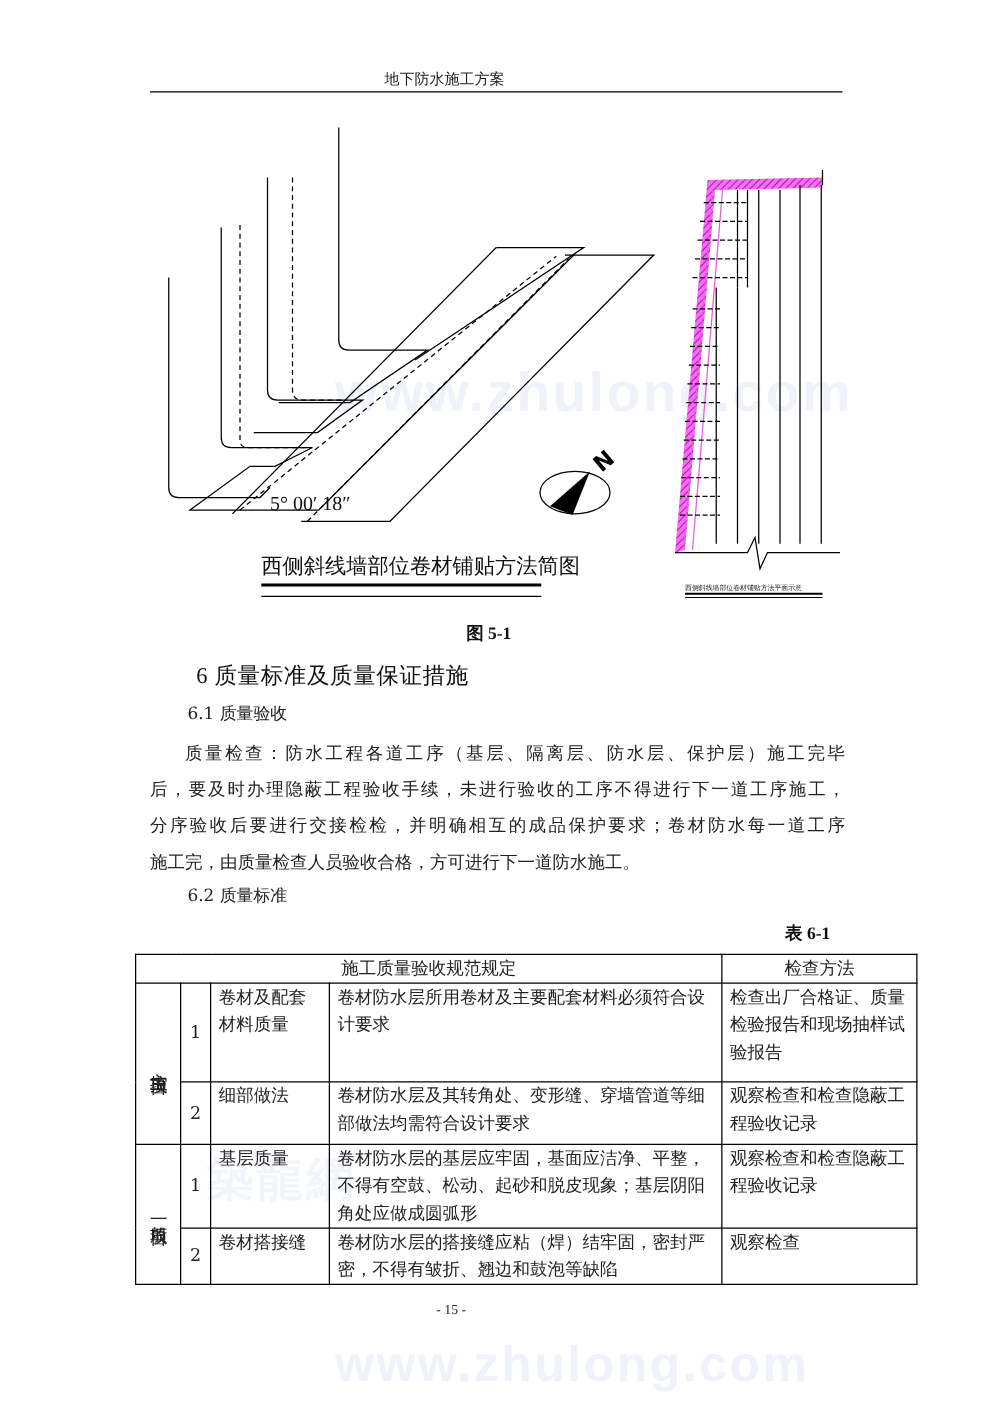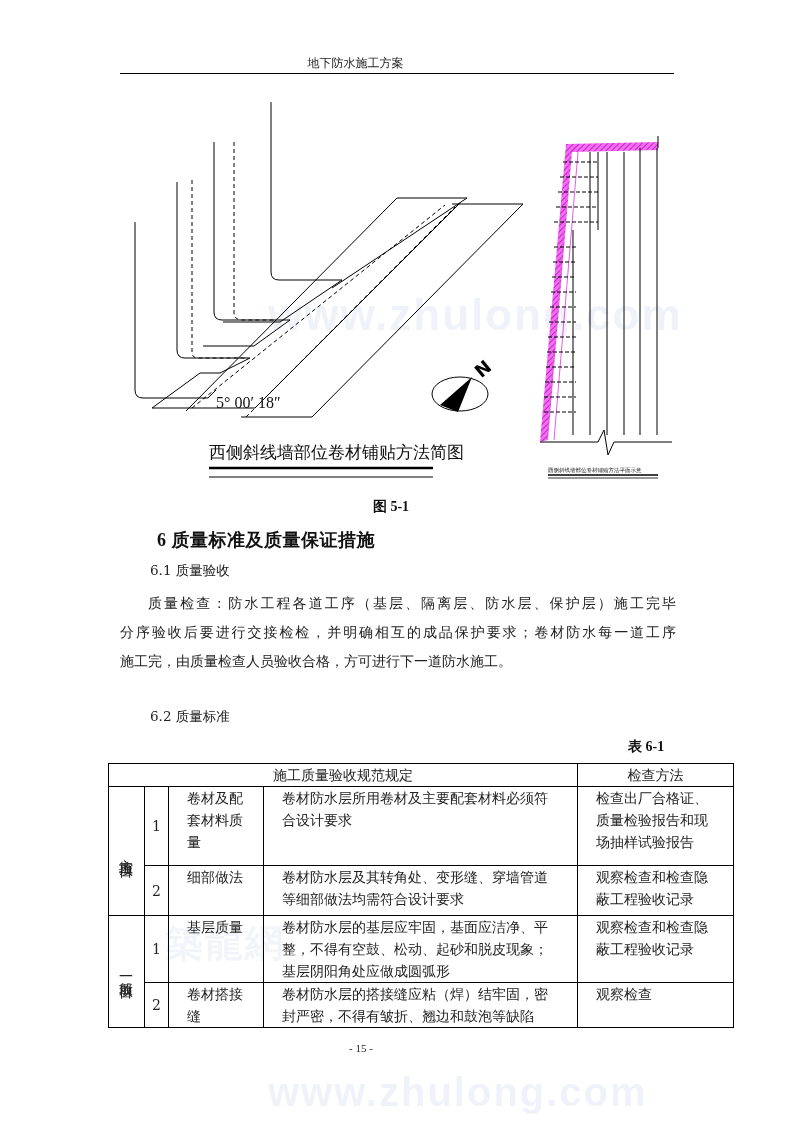--- a/index.html
+++ b/index.html
@@ -3,29 +3,29 @@
 <meta charset="utf-8">
 <style>
   html, body { margin: 0; padding: 0; background: #ffffff; }
   body { width: 793px; height: 1122px; position: relative; overflow: hidden;
          font-family: "DejaVu Serif", "Liberation Serif", serif; color: #111; }
   .abs { position: absolute; }
   .running-header { left: 0; width: 711px; top: 55px; text-align: center; font-size: 12px; color: #222; }
   .header-rule { left: 120px; top: 73px; width: 554px; height: 0; border-top: 1px solid #000; }
   svg { position: absolute; overflow: visible; }
   .fig-label { left: 0; width: 782px; top: 498px; text-align: center; font-family: "Liberation Serif", serif; font-weight: bold; font-size: 14px; }
-  .section-title { left: 157px; top: 528px; font-family: "Liberation Serif", serif; font-weight: bold; font-size: 18px; letter-spacing: 0.5px; }
+  .section-title { left: 157px; top: 528px; font-family: "Liberation Serif", serif; font-weight: normal; font-size: 18px; letter-spacing: 0.5px; }
   .sub-heading { left: 150px; font-size: 13.5px; color: #222; }
   .para { left: 120px; width: 556px; font-size: 14px; line-height: 29px; color: #222; }
   .para p { margin: 0; text-align: justify; text-align-last: justify; }
   .para p.last { text-align-last: left; }
   .para p.first { text-indent: 28px; }
   .table-label { left: 628px; top: 738px; font-family: "Liberation Serif", serif; font-weight: bold; font-size: 14px; }
   table.std { position: absolute; left: 108px; top: 763px; border-collapse: collapse; font-size: 14px; color: #222; }
-  table.std td { border: 1px solid #000; padding: 0 18px; vertical-align: top; line-height: 22px; }
+  table.std td { border: 1px solid #000; padding: 0 6px; vertical-align: top; line-height: 22px; }
   table.std td.c { text-align: center; }
   table.std td.mid { vertical-align: middle; text-align: center; padding: 0; }
   .vert { writing-mode: vertical-rl; text-orientation: upright; letter-spacing: 2px; display: inline-block; line-height: 22px; }
   .page-num { left: 0; width: 722px; top: 1042px; text-align: center; font-family: "Liberation Serif", serif; font-size: 11px; color: #222; }
   .watermark { color: rgba(120,150,200,0.12); font-family: "Liberation Sans", sans-serif; font-weight: bold; font-size: 44px; letter-spacing: 2px; pointer-events: none; }
   .cap-text { font-size: 16px; fill: #111; }
 </style>
 </head>
 <body>
 
@@ -123,20 +123,21 @@
   <line x1="18" y1="348" x2="128" y2="348" stroke="#000" stroke-width="0.8"></line>
 </svg>
 
 <div class="abs fig-label">图 5-1</div>
 
 <div class="abs section-title">6 质量标准及质量保证措施</div>
 <div class="abs sub-heading" style="top:562px;">6.1  质量验收</div>
 
 <div class="abs para" style="top:589px;">
   <p class="first">质量检查：防水工程各道工序（基层、隔离层、防水层、保护层）施工完毕</p>
+  <p>后，要及时办理隐蔽工程验收手续，未进行验收的工序不得进行下一道工序施工，</p>
   <p>分序验收后要进行交接检检，并明确相互的成品保护要求；卷材防水每一道工序</p>
   <p class="last">施工完，由质量检查人员验收合格，方可进行下一道防水施工。</p>
 </div>
 
 <div class="abs sub-heading" style="top:708px;">6.2  质量标准</div>
 
 <div class="abs table-label">表 6-1</div>
 
 <table class="std">
   <colgroup>

